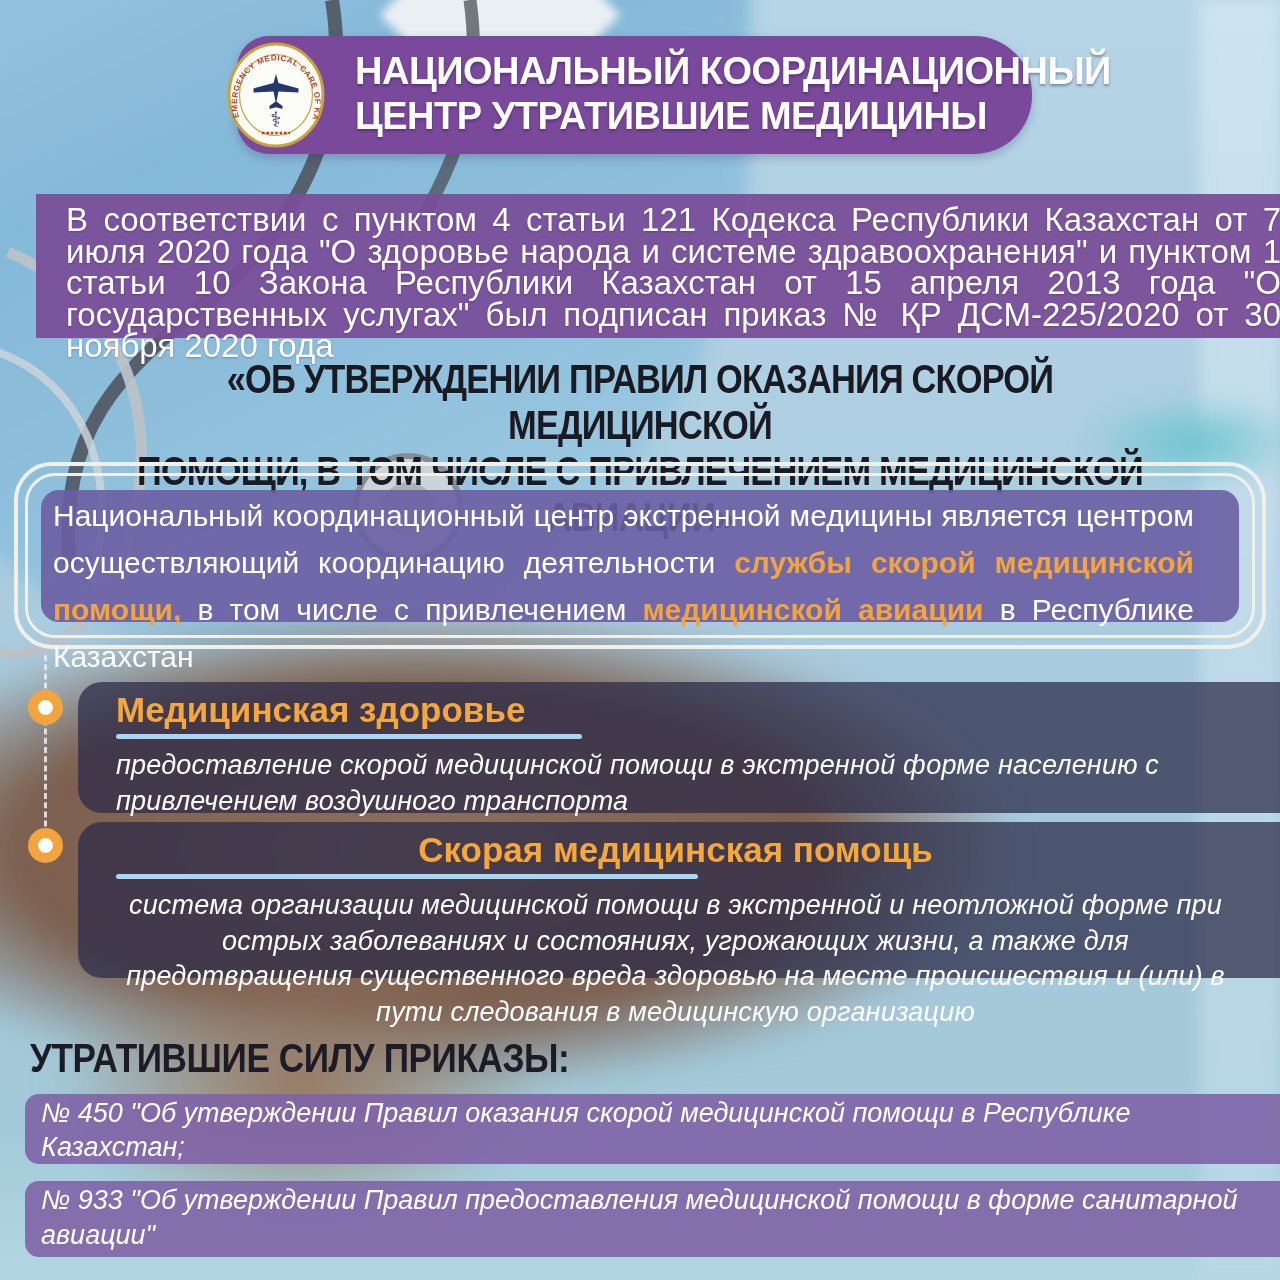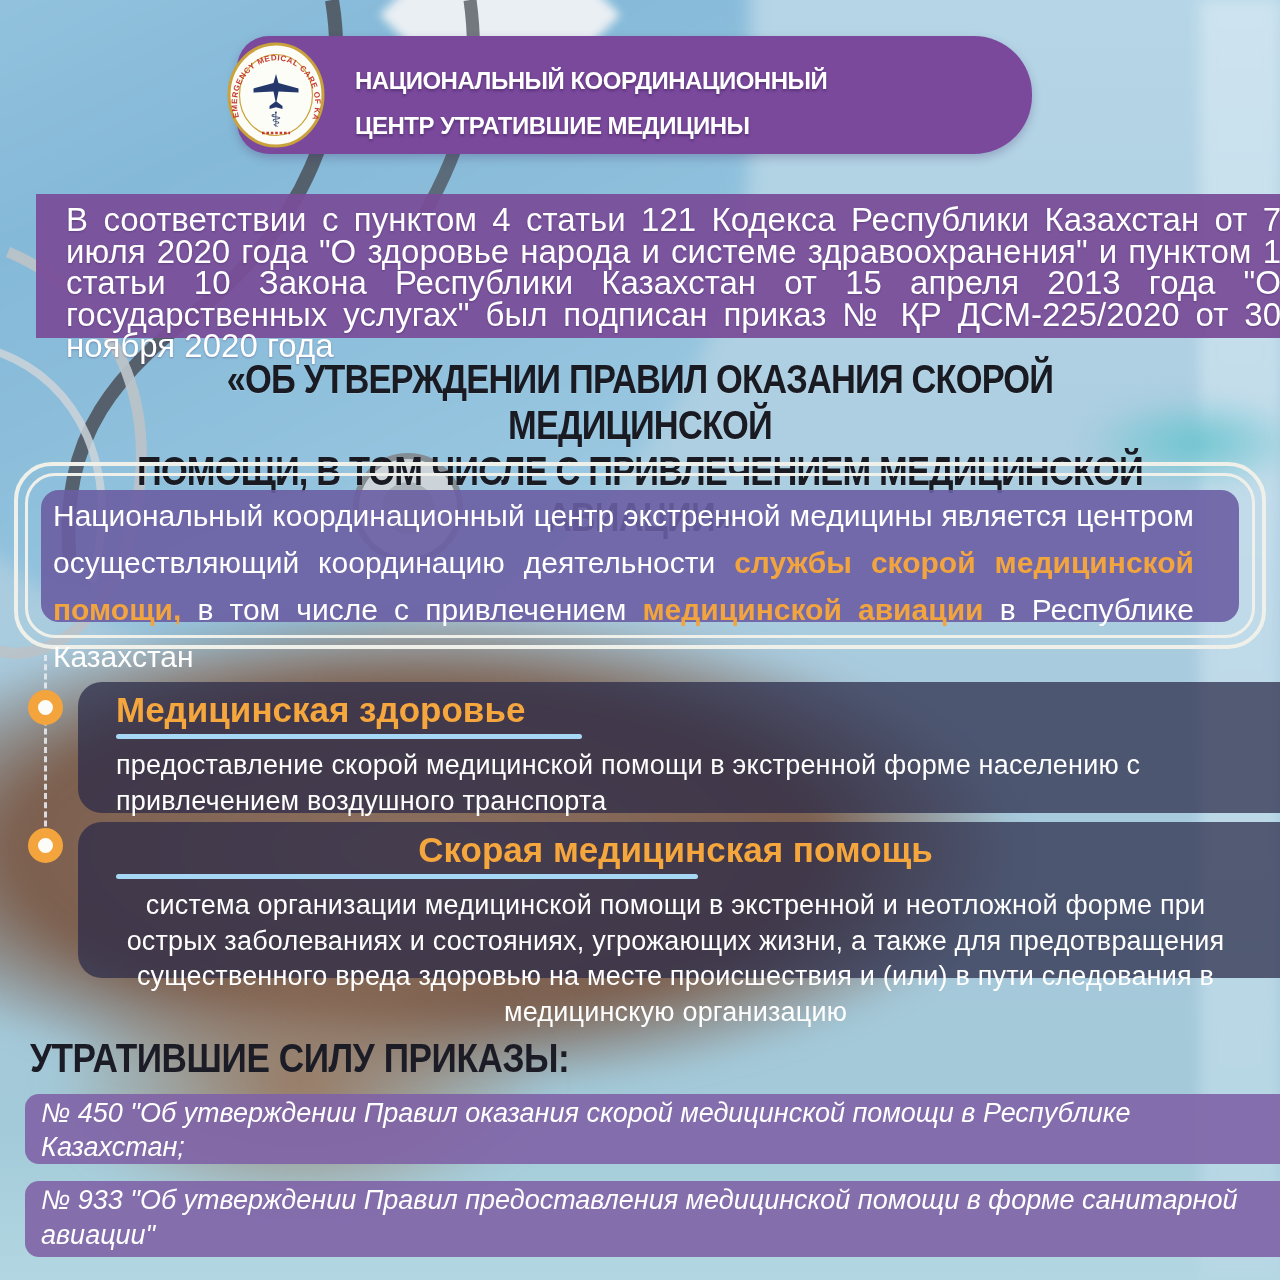--- a/index.html
+++ b/index.html
@@ -19,22 +19,22 @@
     background:radial-gradient(ellipse at 45% 50%,#8d7160 0%,#7c5f4e 48%,rgba(124,95,78,0) 72%);filter:blur(14px);}
   .bg-hand2{left:40px;top:950px;width:520px;height:270px;z-index:2;
     background:radial-gradient(ellipse,#97775f 0%,rgba(151,119,95,0) 68%);filter:blur(16px);}
   .bg-right-strip{right:0;top:0;width:80px;height:1280px;z-index:1;
     background:linear-gradient(180deg,#d2e6f1 0%,#c4ddeb 45%,#b9d8e6 100%);opacity:.85;filter:blur(7px);}
   .bg-teal{left:1080px;top:395px;width:230px;height:95px;z-index:1;background:radial-gradient(ellipse,#6cc4cf 0%,rgba(108,196,207,0) 70%);filter:blur(10px);}
   .bg-steth{left:0;top:0;z-index:3;}
   
   .header-bar{position:absolute;left:237px;top:36px;width:795px;height:118px;z-index:6;
     background:#7a499c;border-radius:32px 58px 58px 32px;box-shadow:0 4px 10px rgba(60,30,90,.25);}
-  .header-title{position:absolute;left:118px;top:22px;white-space:nowrap;
-    color:#ffffff;font-weight:bold;font-size:24px;line-height:45px;letter-spacing:-.5px;
+  .header-title{position:absolute;left:118px;top:13px;white-space:nowrap;
+    color:#ffffff;font-weight:bold;font-size:38px;line-height:45px;letter-spacing:-.5px;
     text-shadow:0 2px 3px rgba(40,15,60,.4);}
   .logo{position:absolute;left:-11px;top:5px;width:100px;height:108px;}
   
   .intro{position:absolute;left:0;top:194px;width:1272px;height:144px;z-index:6;box-sizing:border-box;
     background:rgba(121,78,153,.95);border-radius:0 26px 26px 0;
     padding:10px 27px 0 30px;color:#fff;font-size:33px;line-height:31.5px;text-align:justify;
     text-shadow:0 1px 2px rgba(50,20,80,.3);margin-left:36px;}
   
   .decree{position:absolute;left:0;top:356px;width:1280px;z-index:6;transform:scaleX(.84);
     color:#191a22;font-weight:800;font-size:41px;line-height:46px;letter-spacing:-1px;text-align:center;
@@ -51,21 +51,21 @@
   .dash-line{position:absolute;left:44px;top:655px;height:190px;width:0;z-index:6;border-left:3px dashed rgba(228,234,238,.9);}
   .bullet{position:absolute;left:28px;width:15px;height:15px;z-index:7;background:#fbfbf8;
     border:10px solid #f3a43d;border-radius:50%;}
   .bullet.b1{top:690px;} .bullet.b2{top:828px;}
   .def{position:absolute;left:78px;width:1202px;z-index:6;box-sizing:border-box;
     background:rgba(42,42,73,.73);border-radius:24px 0 0 24px;padding:9px 45px 0 38px;}
   .def.d1{top:682px;height:131px;} .def.d2{top:822px;height:156px;text-align:center;}
   .def-term{color:#f5a73e;font-weight:bold;font-size:35px;line-height:38px;}
   .def-underline{height:5px;background:#a6d7f4;border-radius:3px;margin-top:5px;}
   .d1 .def-underline{width:466px;} .d2 .def-underline{width:582px;}
-  .def-body{margin-top:9px;color:#fff;font-size:27px;line-height:35.5px;letter-spacing:.2px;}
+  .def-body{margin-top:9px;color:#fff;font-style:italic;font-size:27px;line-height:35.5px;letter-spacing:.2px;}
   
   .repealed-heading{position:absolute;left:30px;top:1036px;z-index:6;transform:scaleX(.88);transform-origin:left center;
     color:#1c1c26;font-weight:800;font-size:40px;letter-spacing:-.5px;white-space:nowrap;}
   .rep{position:absolute;left:25px;width:1255px;z-index:6;box-sizing:border-box;
     background:rgba(128,99,166,.9);border-radius:14px 0 0 14px;padding:2px 0 0 16px;
     color:#fff;font-style:italic;font-size:27px;line-height:34px;}
   .rep.r1{top:1094px;height:70px;}
   .rep.r2{top:1181px;height:76px;line-height:35px;}
 </style>
 </head>

